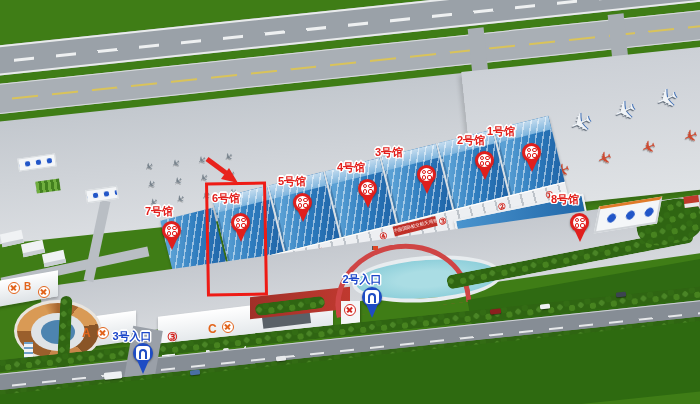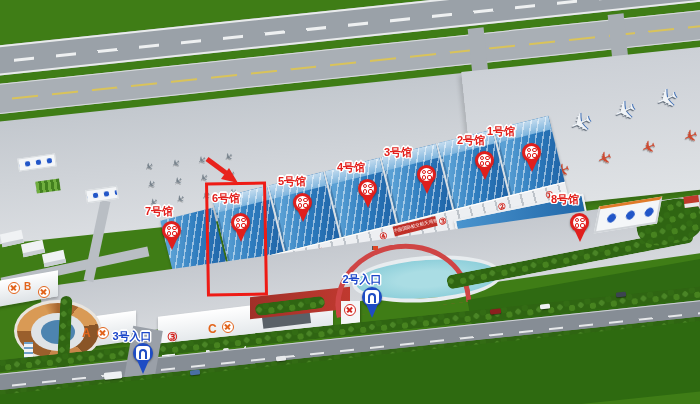--- a/index.html
+++ b/index.html
@@ -307,21 +307,21 @@
       <div class="head">
         <div class="knot">
           <i></i>
           <i></i>
           <i></i>
           <i></i>
         </div>
       </div>
       <div class="tail"></div>
     </div>
-  <span class="plabel hlab outl" style="left:398px;top:152px;">3号馆</span>
+  <span class="plabel hlab outl" style="left:389px;top:152px;">3号馆</span>
   <div class="pin" style="left:368px;top:208px;">
       <div class="head">
         <div class="knot">
           <i></i>
           <i></i>
           <i></i>
           <i></i>
         </div>
       </div>
       <div class="tail"></div>

